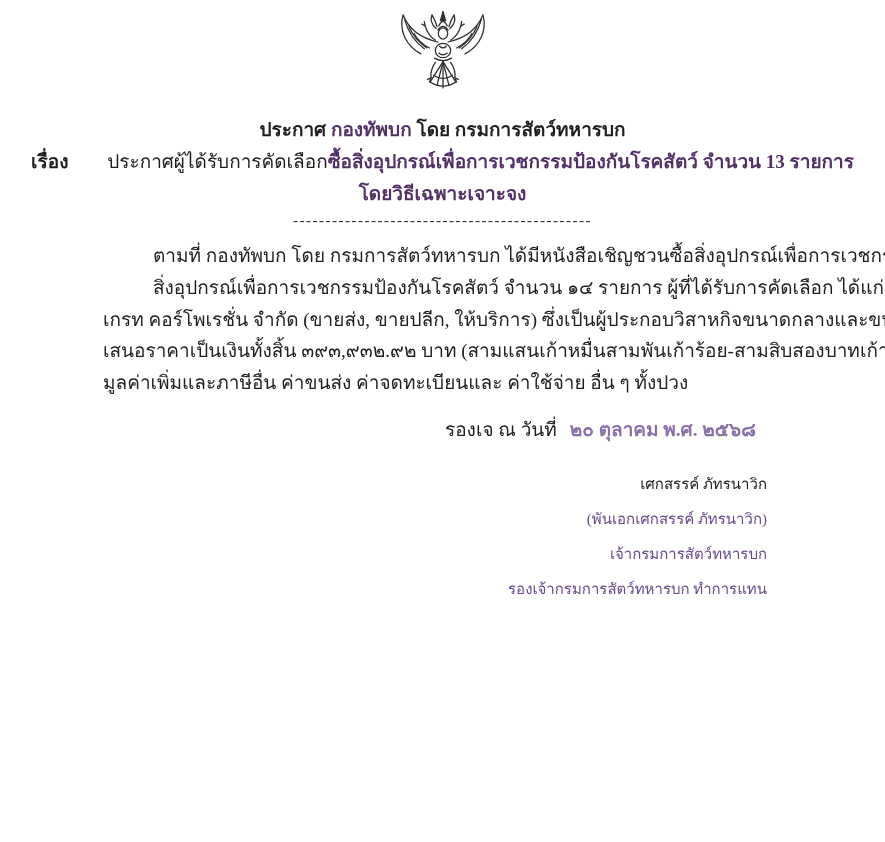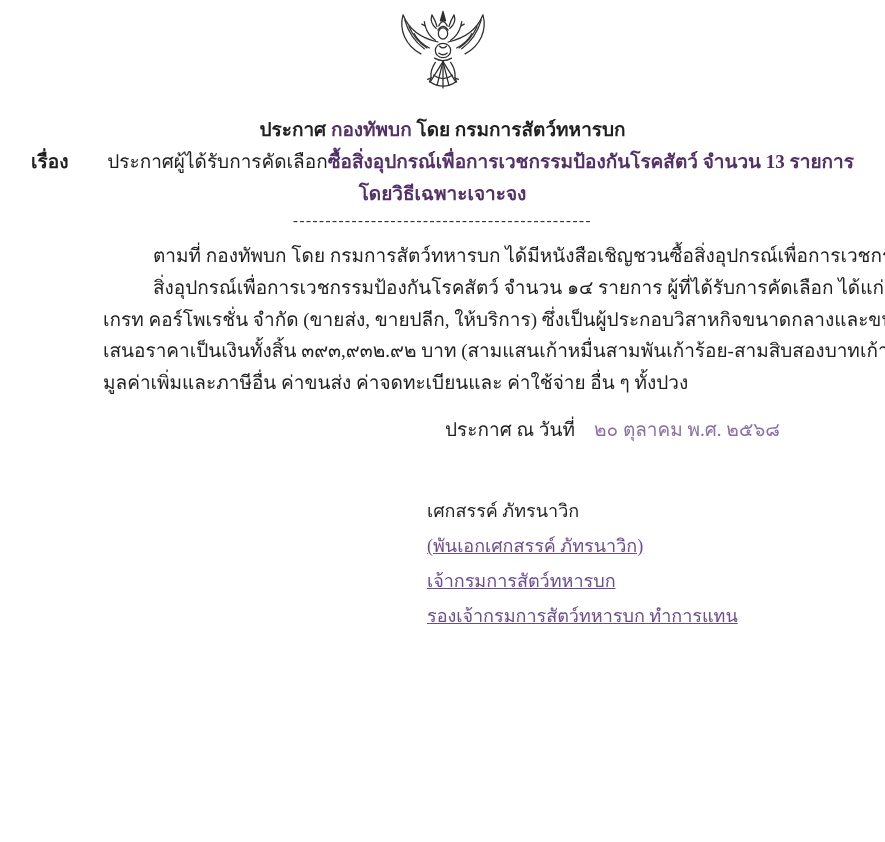--- a/index.html
+++ b/index.html
@@ -24,21 +24,21 @@
   .title-block {
     margin-top: 2px;
     text-align: center;
     font-size: 19px;
     line-height: 32px;
     font-weight: bold;
     white-space: nowrap;
   }
   .t-regular { font-weight: normal; margin-left: 34px; }
   .purple-dark { color: #533067; }
-  .purple-mid  { color: #6b4b8f; text-decoration: underline; }
+  .purple-mid  { color: #6b4b8f; }
   .purple-light{ color: #8a6fa8; }
   .separator {
     text-align: center;
     font-size: 15px;
     line-height: 16px;
     letter-spacing: 1.5px;
     color: #2b2b2b;
     font-weight: normal;
     margin-top: 2px;
     white-space: nowrap;
@@ -50,27 +50,27 @@
   }
   .body-line { white-space: nowrap; }
   .indent { padding-left: 50px; }
   .date-line {
     margin-top: 15px;
     margin-left: 445px;
     font-size: 19px;
     line-height: 32px;
     white-space: nowrap;
   }
-  .date-line .purple-light { padding-left: 19px; }
+  .date-line .purple-light { padding-left: 13px; font-weight: bold; }
   .signature-block {
-    margin-top: 48px;
+    margin-top: 21px;
     margin-left: 427px;
     width: 340px;
-    text-align: left;
-    font-size: 18px;
+    text-align: right;
+    font-size: 15px;
     line-height: 35px;
   }
   .sig-line { white-space: nowrap; }
   svg.garuda { display: inline-block; }
 </style>
 </head>
 <body>
 
 <div class="page">
 
@@ -136,21 +136,21 @@
 
   <div class="body-text">
     <div class="body-line indent">ตามที่ กองทัพบก โดย กรมการสัตว์ทหารบก ได้มีหนังสือเชิญชวนซื้อสิ่งอุปกรณ์เพื่อการเวชกรรมป้องกัน</div>
     <div class="body-line indent">สิ่งอุปกรณ์เพื่อการเวชกรรมป้องกันโรคสัตว์ จำนวน ๑๔ รายการ ผู้ที่ได้รับการคัดเลือก ได้แก่ บริษัท ทีแอนด์ที</div>
     <div class="body-line">เกรท คอร์โพเรชั่น จำกัด (ขายส่ง, ขายปลีก, ให้บริการ) ซึ่งเป็นผู้ประกอบวิสาหกิจขนาดกลางและขนาดย่อม (SMEs) โดย</div>
     <div class="body-line">เสนอราคาเป็นเงินทั้งสิ้น ๓๙๓,๙๓๒.๙๒ บาท (สามแสนเก้าหมื่นสามพันเก้าร้อย-สามสิบสองบาทเก้าสิบสองสตางค์) รวมภาษี</div>
     <div class="body-line">มูลค่าเพิ่มและภาษีอื่น ค่าขนส่ง ค่าจดทะเบียนและ ค่าใช้จ่าย อื่น ๆ ทั้งปวง</div>
   </div>
 
   <div class="date-line">
-    <span>ประกาศ ณ วันที่</span><span class="purple-light">๒๐ ตุลาคม พ.ศ. ๒๕๖๘</span>
+    <span>รองเจ ณ วันที่</span><span class="purple-light">๒๐ ตุลาคม พ.ศ. ๒๕๖๘</span>
   </div>
 
   <div class="signature-block">
     <div class="sig-line">เศกสรรค์ ภัทรนาวิก</div>
     <div class="sig-line purple-mid">(พันเอกเศกสรรค์ ภัทรนาวิก)</div>
     <div class="sig-line purple-mid">เจ้ากรมการสัตว์ทหารบก</div>
     <div class="sig-line purple-mid">รองเจ้ากรมการสัตว์ทหารบก ทำการแทน</div>
   </div>
 
 </div>

